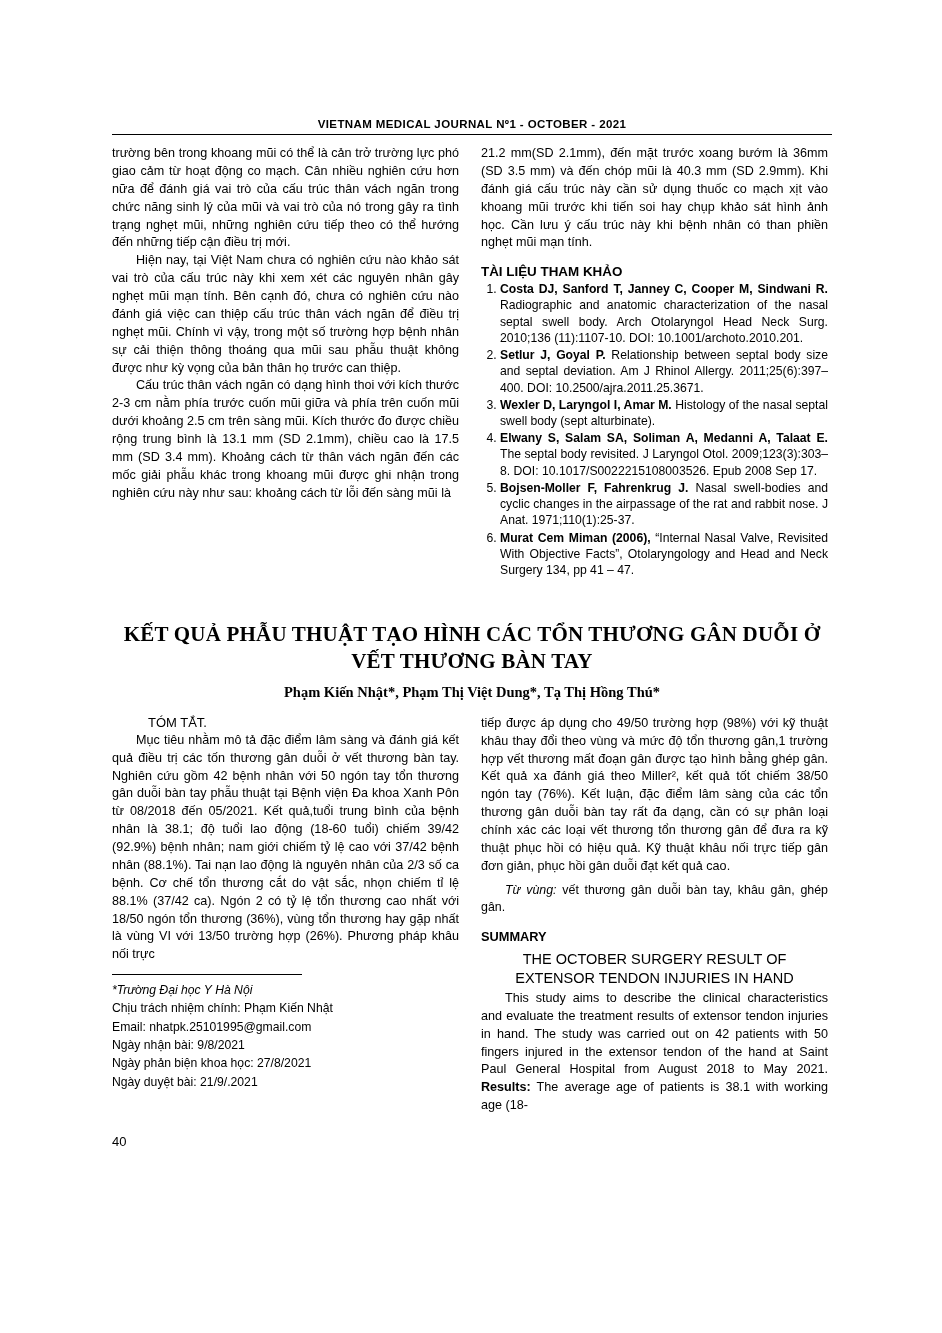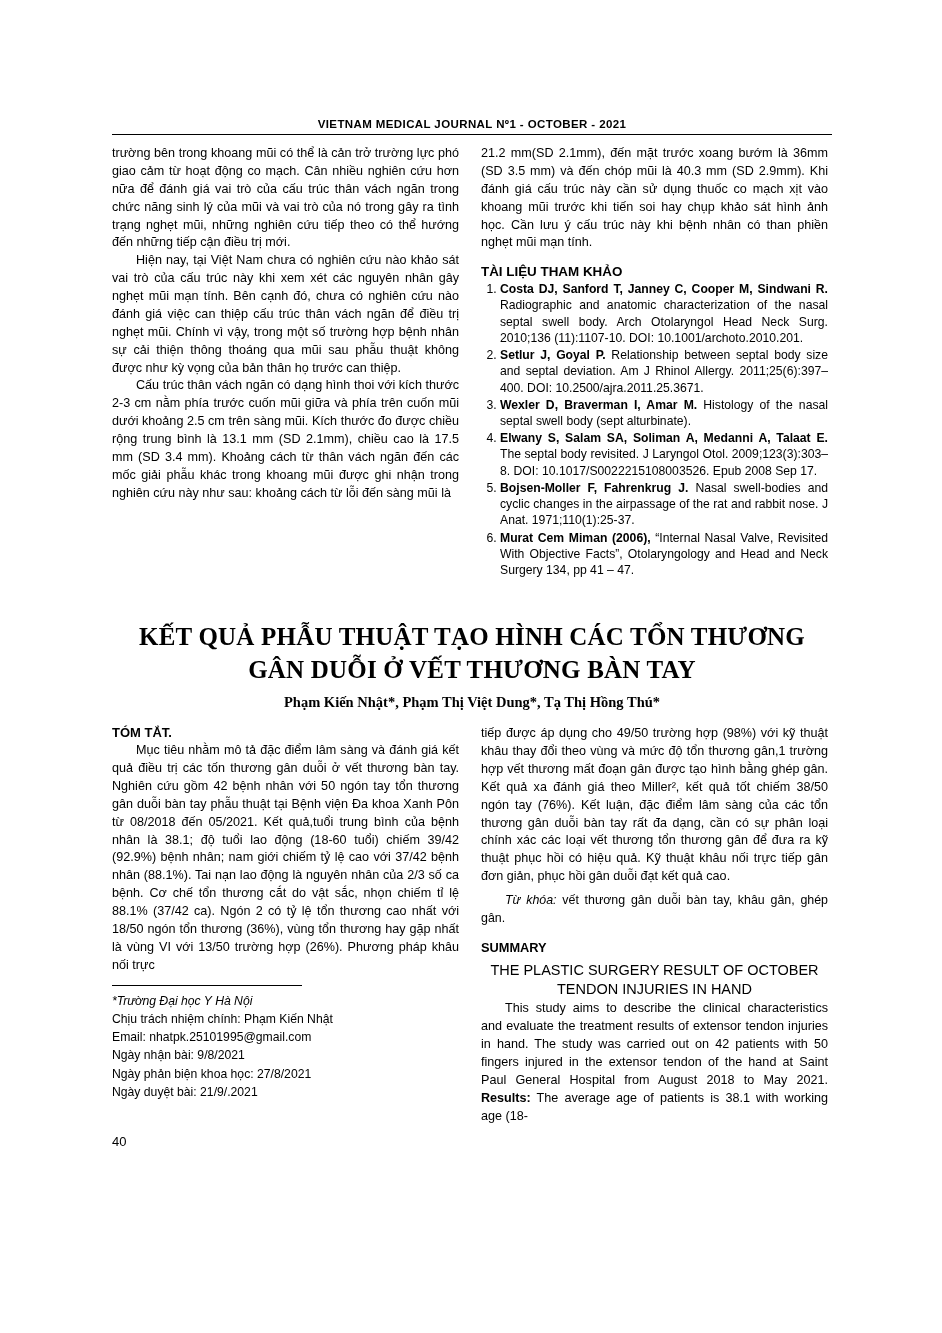--- a/index.html
+++ b/index.html
@@ -74,39 +74,40 @@
   }
   ol.refs li {
     text-align: justify;
     margin-bottom: 1px;
   }
   ol.refs li b {
     font-weight: bold;
   }
   .article-title {
     text-align: center;
-    font-size: 25px;
+    font-size: 21px;
     font-weight: bold;
     font-family: "Liberation Serif", serif;
     line-height: 1.3;
     margin-top: 42px;
     margin-bottom: 8px;
     letter-spacing: 0.2px;
   }
   .authors {
     text-align: center;
     font-size: 14.5px;
     font-weight: bold;
     font-family: "Liberation Serif", serif;
     margin-bottom: 14px;
   }
   .abs-head {
     font-size: 13px;
-    font-weight: bold;
+    font-weight: normal;
     margin-bottom: 2px;
+    margin-left: 36px;
   }
   .keywords {
     font-size: 12.4px;
     line-height: 1.42;
     text-align: justify;
     text-indent: 24px;
     margin-top: 6px;
   }
   .keywords i {
     font-style: italic;
@@ -154,21 +155,21 @@
         <p class="body">Hiện nay, tại Việt Nam chưa có nghiên cứu nào khảo sát vai trò của cấu trúc này khi xem xét các nguyên nhân gây nghẹt mũi mạn tính. Bên cạnh đó, chưa có nghiên cứu nào đánh giá việc can thiệp cấu trúc thân vách ngăn để điều trị nghẹt mũi. Chính vì vậy, trong một số trường hợp bệnh nhân sự cải thiện thông thoáng qua mũi sau phẫu thuật không được như kỳ vọng của bản thân họ trước can thiệp.</p>
         <p class="body">Cấu trúc thân vách ngăn có dạng hình thoi với kích thước 2-3 cm nằm phía trước cuốn mũi giữa và phía trên cuốn mũi dưới khoảng 2.5 cm trên sàng mũi. Kích thước đo được chiều rộng trung bình là 13.1 mm (SD 2.1mm), chiều cao là 17.5 mm (SD 3.4 mm). Khoảng cách từ thân vách ngăn đến các mốc giải phẫu khác trong khoang mũi được ghi nhận trong nghiên cứu này như sau: khoảng cách từ lỗi đến sàng mũi là</p>
       </div>
 
       <div class="col">
         <p class="body noind">21.2 mm(SD 2.1mm), đến mặt trước   xoang bướm là 36mm (SD 3.5 mm) và đến chóp mũi là 40.3 mm (SD 2.9mm). Khi đánh giá cấu trúc này cần sử dụng thuốc co mạch xịt vào khoang mũi trước khi tiến soi hay chụp khảo sát hình ảnh học. Cần lưu ý cấu trúc này khi bệnh nhân có than phiền nghẹt mũi mạn tính.</p>
         <h2 class="section">TÀI LIỆU THAM KHẢO</h2>
         <ol class="refs">
           <li><b>Costa DJ, Sanford T, Janney C, Cooper M, Sindwani R.</b><span> Radiographic and anatomic characterization of the nasal septal swell body. Arch Otolaryngol Head Neck Surg. 2010;136 (11):1107-10. DOI: 10.1001/archoto.2010.201.</span></li>
           <li><b>Setlur J, Goyal P.</b><span> Relationship between septal body size and septal deviation. Am J Rhinol Allergy. 2011;25(6):397–400. DOI: 10.2500/ajra.2011.25.3671.</span></li>
-          <li><b>Wexler D, Braverman I, Amar M.</b><span> Histology of the nasal septal swell body (sept alturbinate).</span></li>
+          <li><b>Wexler D, Laryngol I, Amar M.</b><span> Histology of the nasal septal swell body (sept alturbinate).</span></li>
           <li><b>Elwany S, Salam SA, Soliman A, Medanni A, Talaat E.</b><span> The septal body revisited. J Laryngol Otol. 2009;123(3):303–8. DOI: 10.1017/S0022215108003526. Epub 2008 Sep 17.</span></li>
           <li><b>Bojsen-Moller F, Fahrenkrug J.</b><span> Nasal swell-bodies and cyclic changes in the airpassage of the rat and rabbit nose. J Anat. 1971;110(1):25-37.</span></li>
           <li><b>Murat Cem Miman (2006),</b><span> “Internal Nasal Valve, Revisited With Objective Facts”, Otolaryngology and Head and Neck Surgery 134, pp 41 – 47.</span></li>
         </ol>
       </div>
 
     </div>
 
     <div class="article-title">KẾT QUẢ PHẪU THUẬT TẠO HÌNH CÁC TỔN THƯƠNG GÂN DUỖI Ở VẾT THƯƠNG BÀN TAY</div>
     <div class="authors">Phạm Kiến Nhật*, Phạm Thị Việt Dung*, Tạ Thị Hồng Thú*</div>
@@ -184,23 +185,23 @@
           <div>Chịu trách nhiệm chính: Phạm Kiến Nhật</div>
           <div>Email: nhatpk.25101995@gmail.com</div>
           <div>Ngày nhận bài: 9/8/2021</div>
           <div>Ngày phản biện khoa học: 27/8/2021</div>
           <div>Ngày duyệt bài: 21/9/.2021</div>
         </div>
       </div>
 
       <div class="col">
         <p class="body noind">tiếp được áp dụng cho 49/50 trường hợp (98%) với kỹ thuật khâu thay đổi theo vùng và mức độ tổn thương gân,1 trường hợp vết thương mất đoạn gân được tạo hình bằng ghép gân. Kết quả xa đánh giá theo Miller², kết quả tốt chiếm 38/50 ngón tay (76%). Kết luận, đặc điểm lâm sàng của các tổn thương gân duỗi bàn tay rất đa dạng, cần có sự phân loại chính xác các loại vết thương tổn thương gân để đưa ra kỹ thuật phục hồi có hiệu quả. Kỹ thuật khâu nối trực tiếp gân đơn giản, phục hồi gân duỗi đạt kết quả cao.</p>
-        <p class="keywords"><i>Từ khóa:</i><span> vết thương gân duỗi bàn tay, khâu gân, ghép gân.</span></p>
+        <p class="keywords"><i>Từ vùng:</i><span> vết thương gân duỗi bàn tay, khâu gân, ghép gân.</span></p>
         <h2 class="section sm">SUMMARY</h2>
-        <div class="summary-title">THE PLASTIC SURGERY RESULT OF OCTOBER TENDON INJURIES IN HAND</div>
+        <div class="summary-title">THE OCTOBER SURGERY RESULT OF EXTENSOR TENDON INJURIES IN HAND</div>
         <p class="body"><span>This study aims to describe the clinical characteristics and evaluate the treatment results of extensor tendon injuries in hand. The study was carried out on 42 patients with 50 fingers injured in the extensor tendon of the hand at Saint Paul General Hospital from August 2018 to May 2021. </span><b>Results:</b><span> The average age of patients is 38.1 with working age (18-</span></p>
       </div>
 
     </div>
 
   </div>
 
   <div class="pagenum">40</div>
 </div>
 

